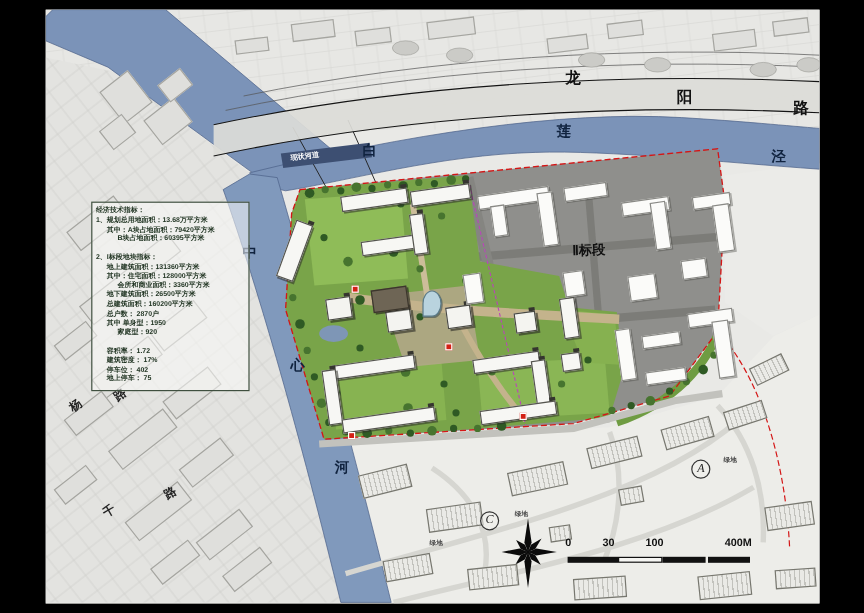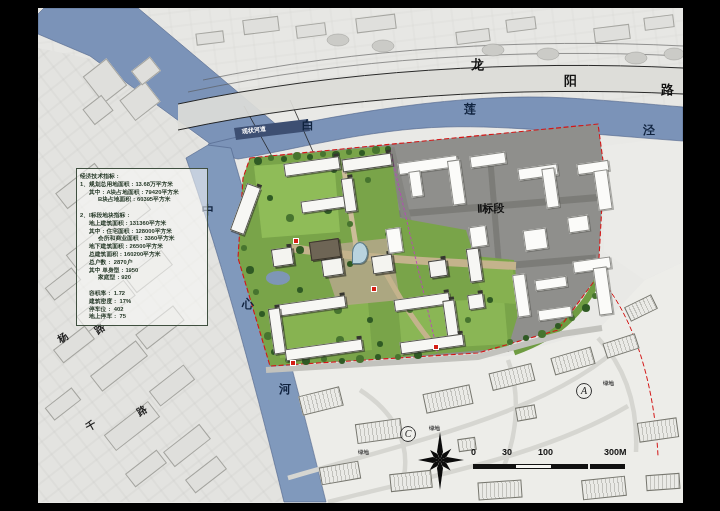--- a/index.html
+++ b/index.html
@@ -303,16 +303,16 @@
     </div>
 
     <div class="layer" id="scalebar-layer">
         <div class="sb-seg" style="left: 435px; top: 456px; width: 42px; height: 5px; background: rgb(17, 17, 17);"></div>
         <div class="sb-seg" style="left: 477px; top: 456px; width: 37px; height: 5px; background: rgb(245, 245, 242); border: 0.8px solid rgb(17, 17, 17); box-sizing: border-box;"></div>
         <div class="sb-seg" style="left: 514px; top: 456px; width: 36px; height: 5px; background: rgb(17, 17, 17);"></div>
         <div class="sb-seg" style="left: 552px; top: 456px; width: 35px; height: 5px; background: rgb(17, 17, 17);"></div>
         <div class="sb-lbl" style="left: 433px; top: 439px;">0</div>
         <div class="sb-lbl" style="left: 464px; top: 439px;">30</div>
         <div class="sb-lbl" style="left: 500px; top: 439px;">100</div>
-        <div class="sb-lbl" style="left: 566px; top: 439px;">300M</div>
+        <div class="sb-lbl" style="left: 566px; top: 439px;">400M</div>
       </div>
   </div>
 </div>
 
 </body></html>

